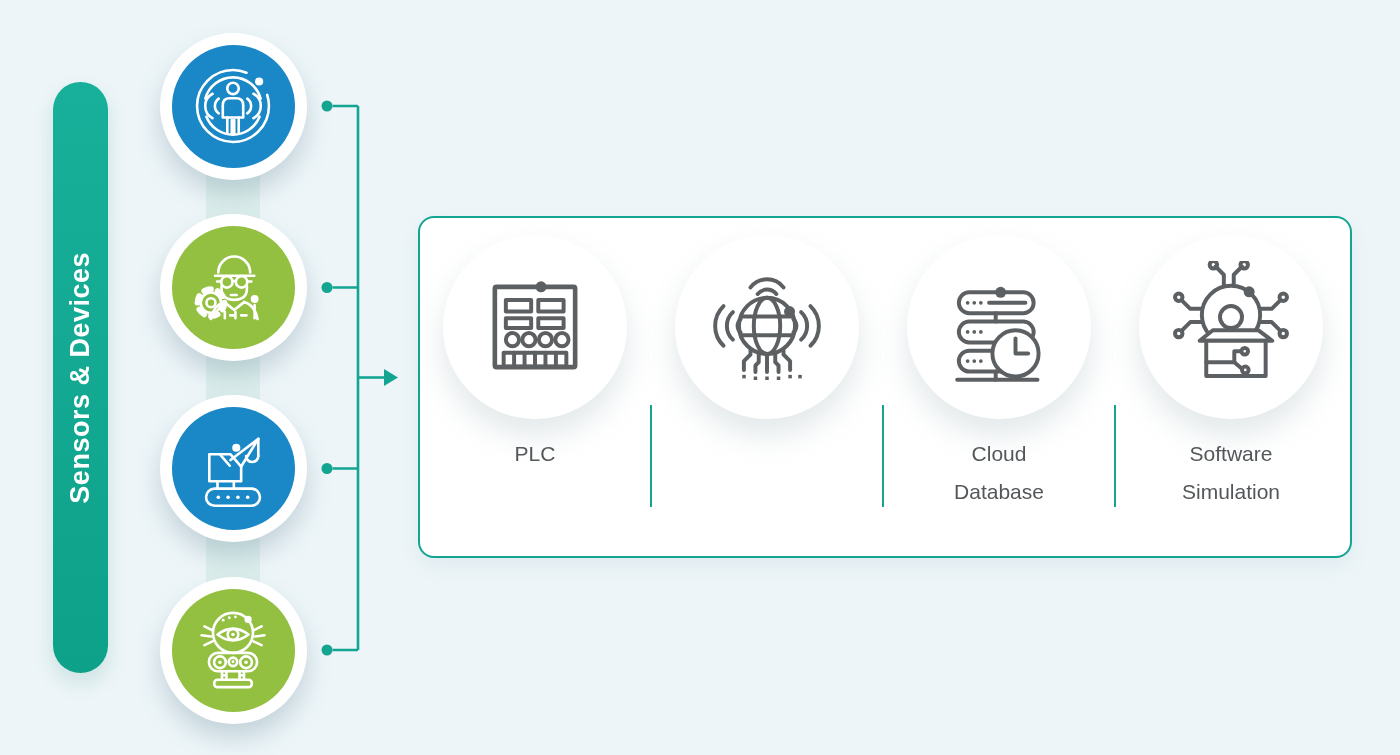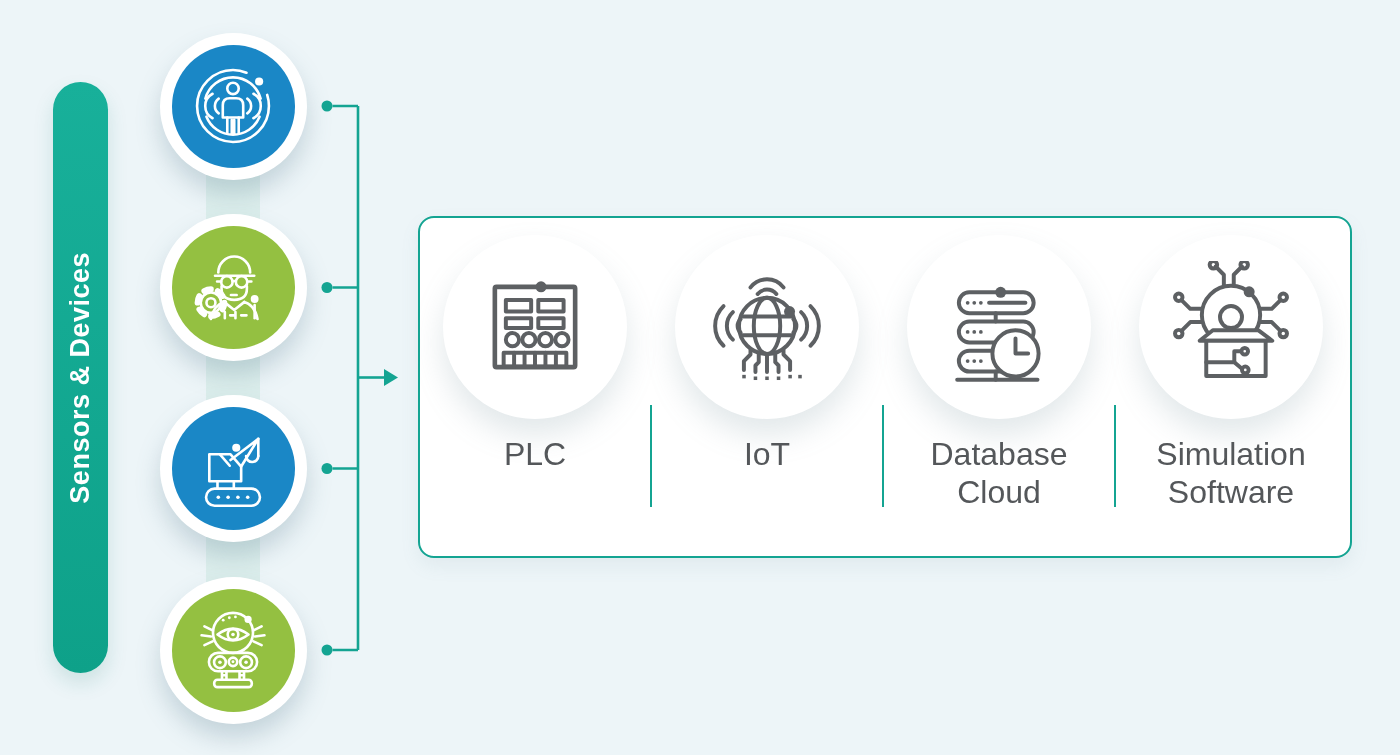--- a/index.html
+++ b/index.html
@@ -36,21 +36,21 @@
   .panel{position:absolute;left:418px;top:216px;width:934px;height:342px;
     box-sizing:border-box;border:2px solid var(--teal,#14a492);border-radius:16px;
     background:#fff;box-shadow:0 8px 18px rgba(120,150,160,.10);}
   .sys{position:absolute;top:0;width:232px;height:100%;}
   .sys .bubble{position:absolute;left:50%;top:17px;transform:translateX(-50%);
     width:184px;height:184px;border-radius:50%;background:#fff;
     display:flex;align-items:center;justify-content:center;
     box-shadow:0 16px 30px rgba(125,150,160,.22);}
   .sys .label{position:absolute;left:50%;top:217px;transform:translateX(-50%);
     width:220px;text-align:center;color:var(--label-gray,#54575a);
-    font-size:32px;line-height:38px;}
+    font-size:21px;line-height:38px;}
   .p1{left:-1px}.p2{left:231px}.p3{left:463px}.p4{left:695px}
   .divider{position:absolute;top:187px;width:2px;height:102px;
     background:var(--teal,#14a492);}
   .d1{left:230px}.d2{left:462px}.d3{left:694px}
 
   svg.icon{display:block;}
   .wht{color:#fff;}
   .gry{color:var(--icon-gray,#5d6063);}
 </style>
 </head>
@@ -209,21 +209,20 @@
             <rect x="37.5" y="103.5" width="3.2" height="3.2"></rect>
             <rect x="47.9" y="105" width="3.2" height="3.2"></rect>
             <rect x="58.4" y="105" width="3.2" height="3.2"></rect>
             <rect x="68.9" y="105" width="3.2" height="3.2"></rect>
             <rect x="79.4" y="103.5" width="3.2" height="3.2"></rect>
             <rect x="88.4" y="103.5" width="3.2" height="3.2"></rect>
           </g>
         </svg>
       </div>
       <div class="label">
-        <div>IoT</div>
         <div></div>
       </div>
     </div>
 
     <div class="divider d2"></div>
 
     <div class="sys p3">
       <div class="bubble">
         <svg class="icon gry" width="132" height="132" viewBox="0 0 120 120" fill="none" stroke="currentColor" stroke-width="3.6" stroke-linecap="round" stroke-linejoin="round">
           <path d="M57,47.5 V55 M57,74 V82 M57,100.5 V108"></path>
@@ -242,22 +241,22 @@
               <circle cx="43.5" cy="91" r="1.7"></circle>
           </g>
           <path d="M51,38 H84"></path>
           <circle cx="61.5" cy="28.5" r="5" fill="currentColor" stroke="none"></circle>
           <path d="M22,108 H95"></path>
           <circle cx="75" cy="84" r="21" fill="#fff"></circle>
           <path d="M75,70.5 V84 H86.5"></path>
         </svg>
       </div>
       <div class="label">
+        <div>Cloud</div>
         <div>Database</div>
-        <div>Cloud</div>
         <div></div>
       </div>
     </div>
 
     <div class="divider d3"></div>
 
     <div class="sys p4">
       <div class="bubble">
         <svg class="icon gry" width="132" height="132" viewBox="0 0 120 120" fill="none" stroke="currentColor" stroke-width="3.6" stroke-linecap="round" stroke-linejoin="round">
           <path d="M53.5,23 V12.5 L46,5"></path>
@@ -277,19 +276,19 @@
           <circle cx="76.5" cy="28" r="5" fill="currentColor" stroke="none"></circle>
           <path d="M31.5,72.5 L43.5,63 H85 L97.5,72.5 Z" fill="#fff"></path>
           <path d="M37.5,72.5 H91.5 V104.5 H37.5 Z" fill="#fff"></path>
           <path d="M37.5,92 H63 M63,92 L70,98"></path>
             <circle cx="73" cy="99" r="3"></circle>
           <path d="M63,92 V82 H69"></path>
             <circle cx="72.5" cy="82" r="3"></circle>
         </svg>
       </div>
       <div class="label">
+        <div>Software</div>
         <div>Simulation</div>
-        <div>Software</div>
       </div>
     </div>
 
   </div>
 </div>
 
 </body></html>

